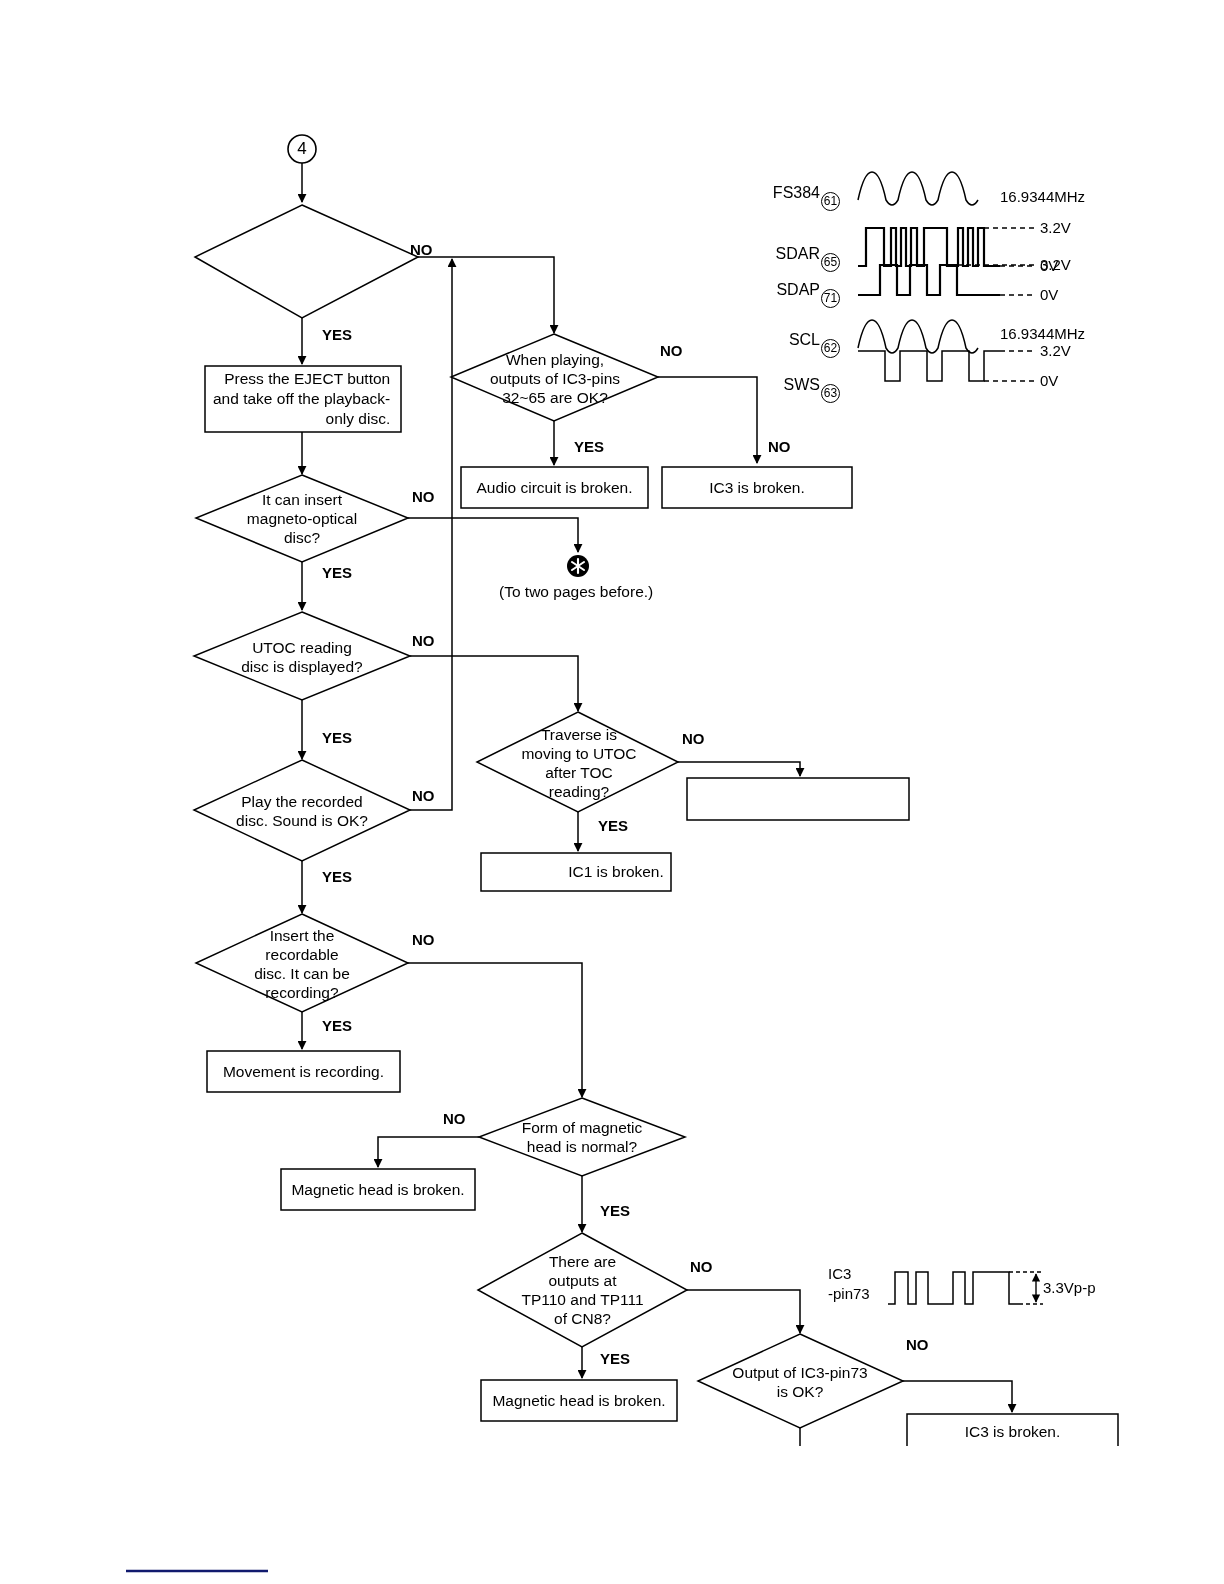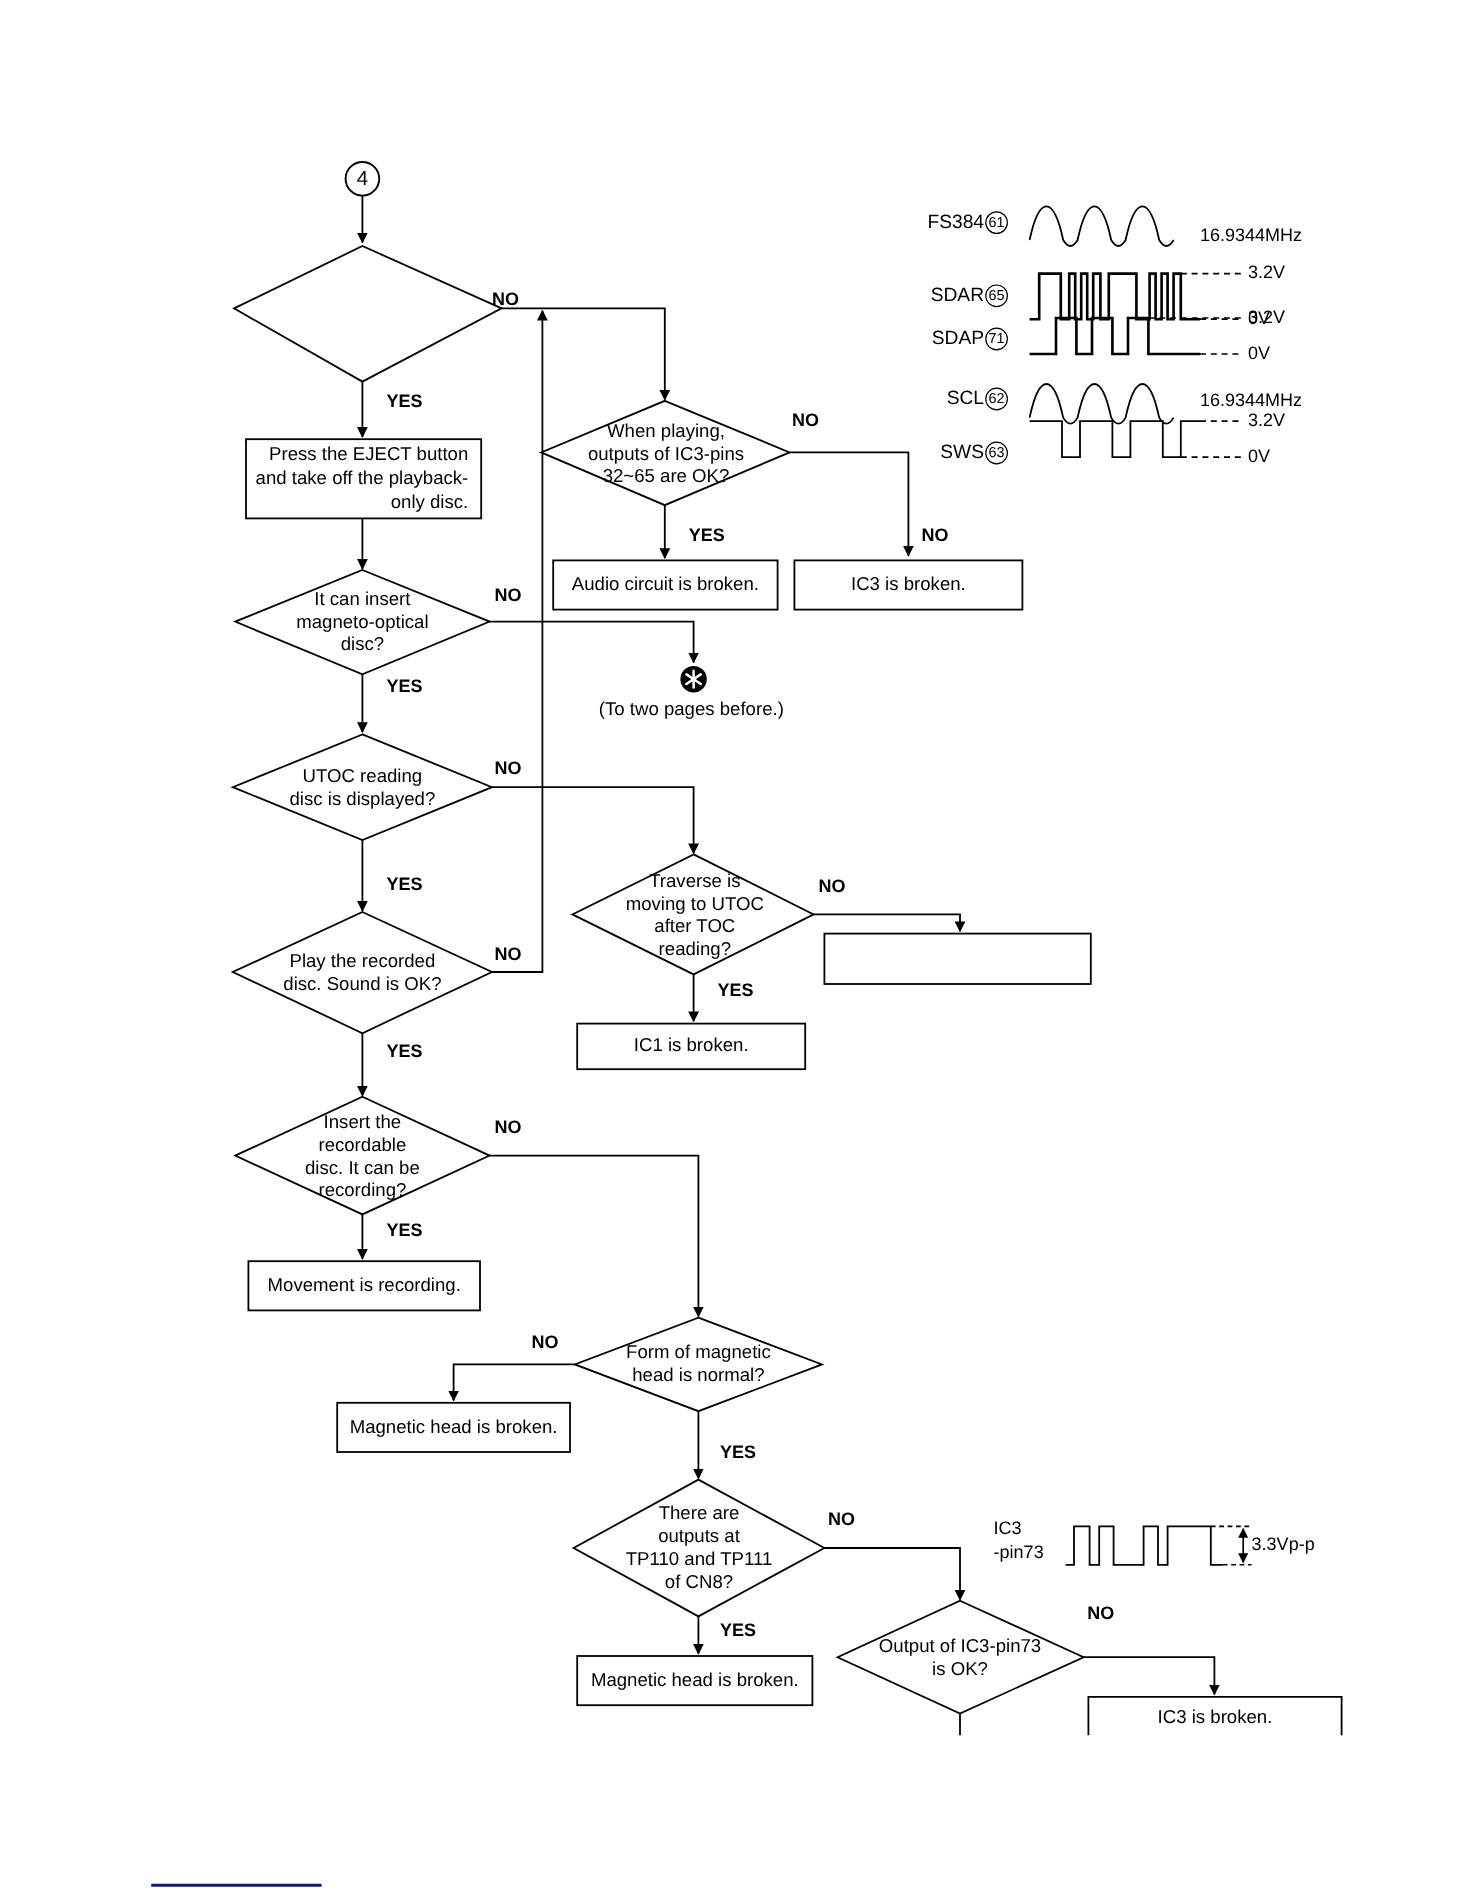--- a/index.html
+++ b/index.html
@@ -73,20 +73,21 @@
   .pinCircle{
     display:inline-block;
     border:1.3px solid #000;
     border-radius:50%;
     width:17px;height:17px;
     line-height:16px;
     text-align:center;
     font-size:12px;
     vertical-align:middle;
     margin-left:1px;
+    margin-top:16px;
   }
 </style>
 </head>
 <body>
 
 <div id="page">
 
   <svg id="canvas" viewBox="0 0 1224 1584">
     <defs>
       <marker id="arrow" viewBox="0 0 10 10" refX="9" refY="5" markerWidth="6" markerHeight="6" orient="auto-start-reverse">
@@ -257,21 +258,21 @@
   <div class="boxText ctr" style="left:461px;top:467px;width:187px;height:41px;">Audio circuit is broken.</div>
 
   <div class="boxText ctr" style="left:662px;top:467px;width:190px;height:41px;">IC3 is broken.</div>
 
   <div class="nodeText" style="left:503px;top:724px;width:152px;height:78px;">Traverse is
 moving to UTOC
 after TOC
 reading?</div>
 
 
-  <div class="boxText ctr" style="left:481px;top:853px;width:190px;height:38px;">IC1 is broken.</div>
+  <div class="boxText ctr" style="left:481px;top:853px;width:190px;height:38px;padding-left:40px;">IC1 is broken.</div>
 
   <div class="nodeText" style="left:497px;top:1116px;width:170px;height:42px;">Form of magnetic
 head is normal?</div>
 
   <div class="boxText ctr" style="left:281px;top:1169px;width:194px;height:41px;">Magnetic head is broken.</div>
 
   <div class="nodeText" style="left:497px;top:1249px;width:171px;height:82px;">There are
 outputs at
 TP110 and TP111
 of CN8?</div>

